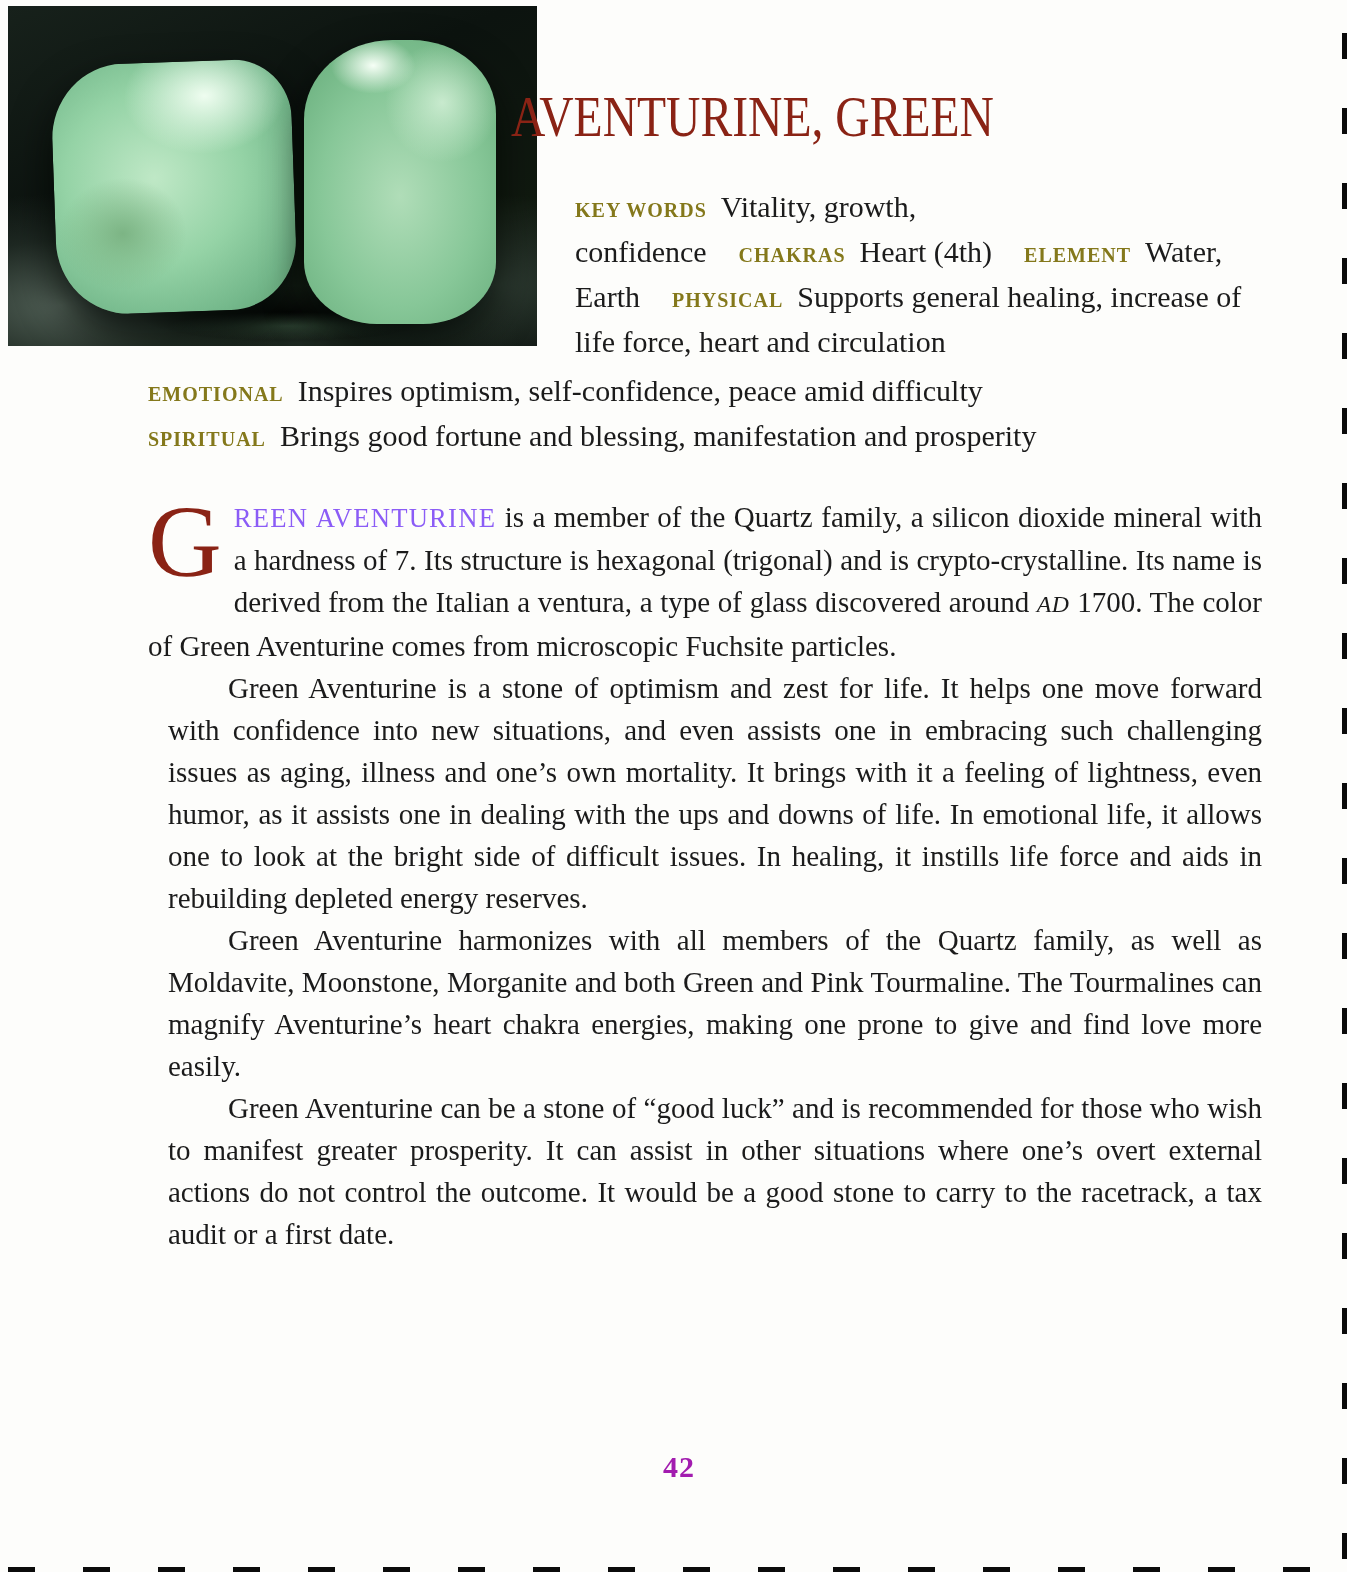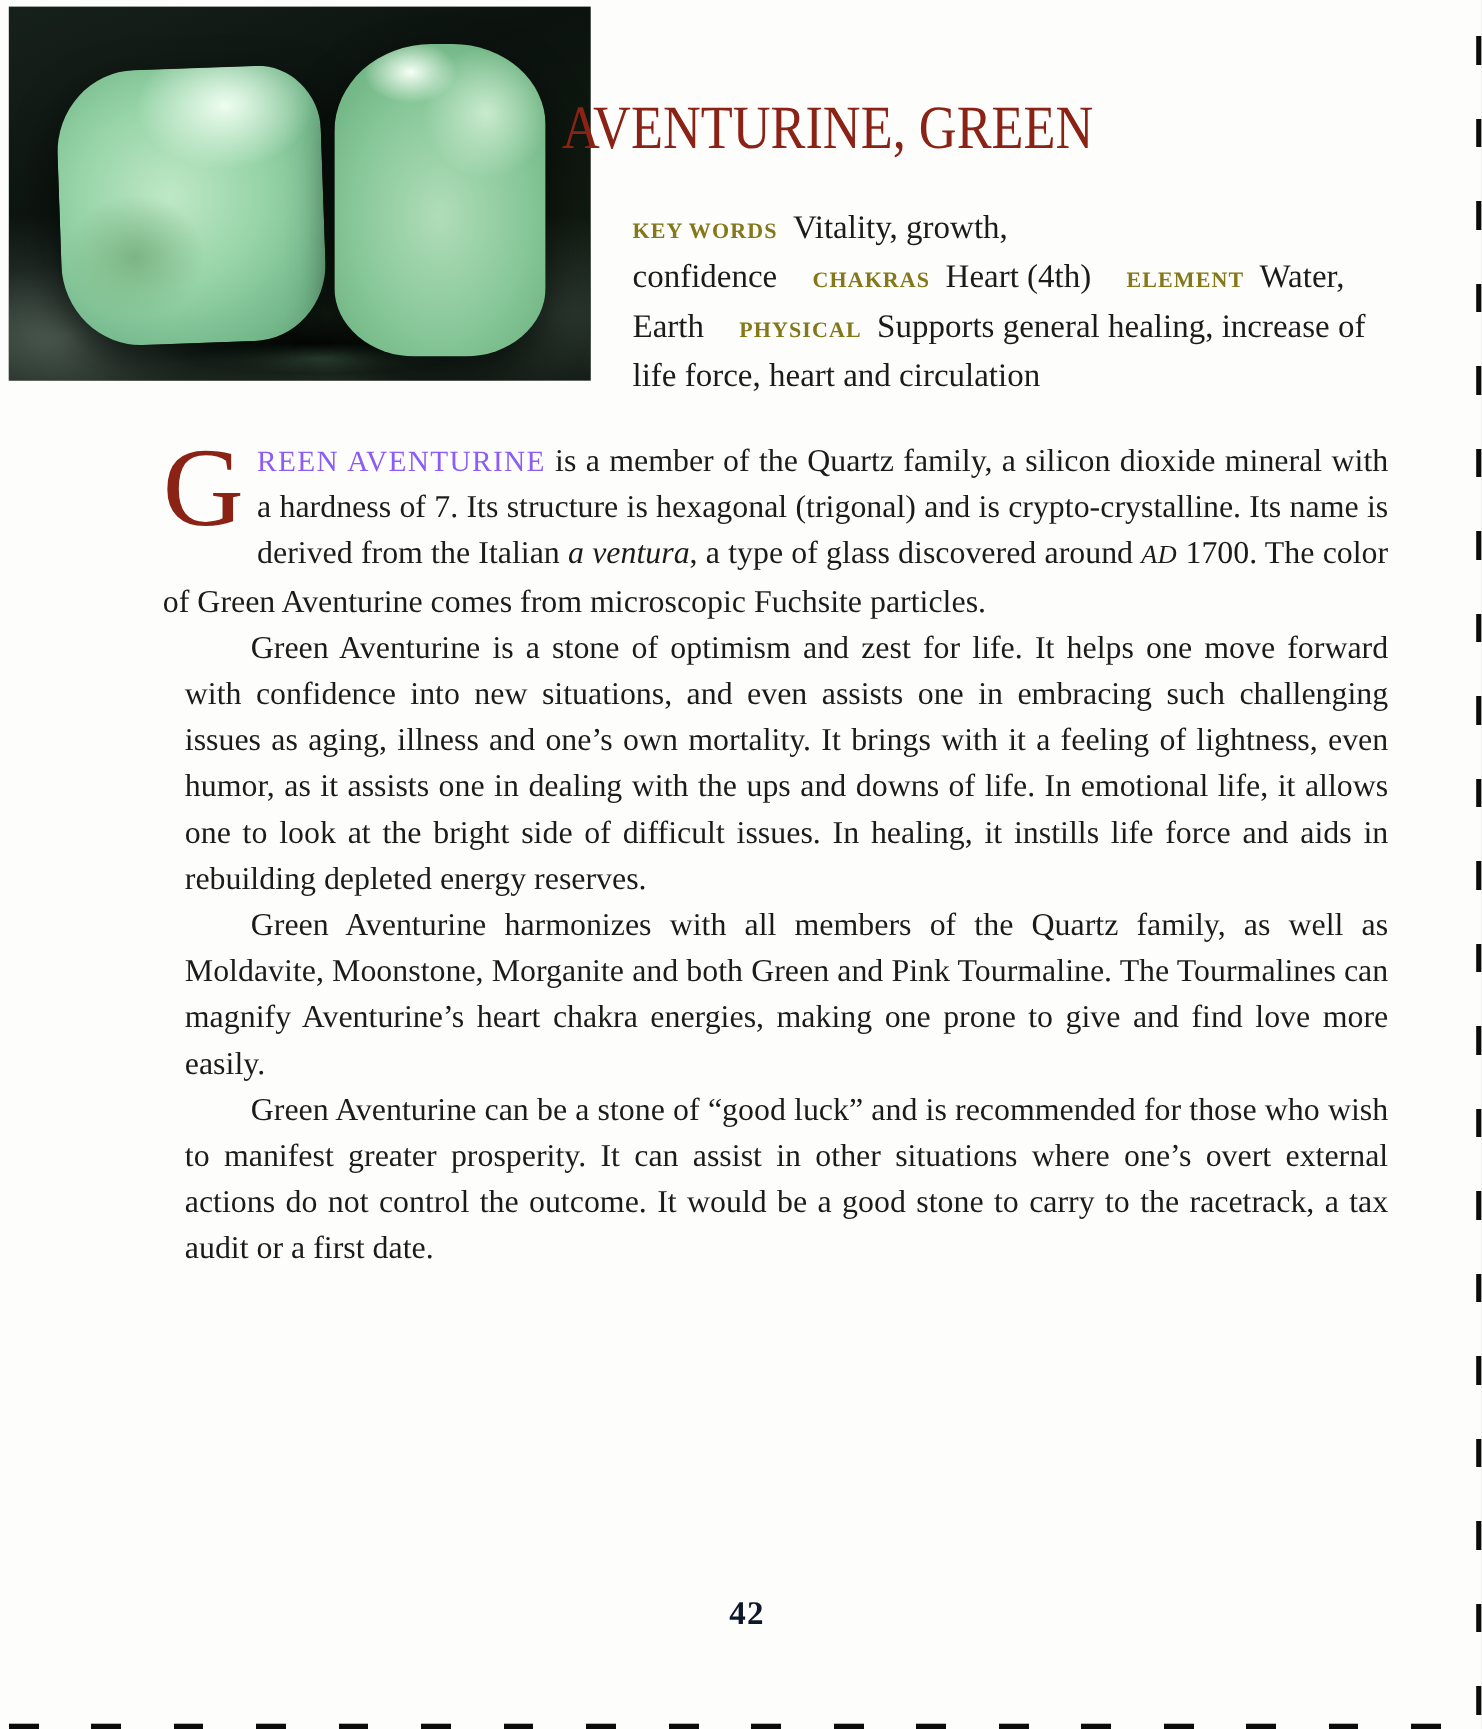--- a/index.html
+++ b/index.html
@@ -70,28 +70,28 @@
     clear:both; margin-top:36px;
     font-size:29px; line-height:42px; text-align:justify;
   }
   .body-para { margin:0; }
   .body-para.indent { text-indent:60px;margin-left:20px; }
   .dropcap {
     float:left; font-size:102px; line-height:80px;
     color:#8a2315; margin:6px 12px 0 0;
   }
   .seg-leadin { color:#8b5cf6; font-size:0.92em; letter-spacing:1.2px; }
-  .seg-italic { font-style:italic; }
+  .seg-italic { }
   .seg-smallcaps { font-size:0.82em; letter-spacing:0.5px;font-style:italic; }
 
   
   .page-number {
     position:absolute; top:1450px; left:148px; width:1062px;
     text-align:center; font-weight:bold; font-size:30px;
-    color:#0f172a; letter-spacing:1px;
+    color:#a21caf; letter-spacing:1px;
   }
 
   
   .crop-marks-right {
     position:absolute; top:0; right:0; width:5px; height:1572px;
     background:repeating-linear-gradient(180deg,
       rgba(0,0,0,0) 0px, rgba(0,0,0,0) 33px,
       #0b0b0b 33px, #0b0b0b 59px,
       rgba(0,0,0,0) 59px, rgba(0,0,0,0) 75px);
   }
@@ -113,20 +113,24 @@
       <div class="stones-shadow"></div>
       <div class="stone-reflection"></div>
       <div class="stone-left"></div>
       <div class="stone-right"></div>
     </div>
 
     <h1 class="title">AVENTURINE, GREEN</h1>
 
     <p class="attrs"><span class="attr-pair"><span class="attr-label">KEY WORDS</span><span>Vitality, growth, confidence</span></span><span class="attr-pair"><span class="attr-label">CHAKRAS</span><span>Heart (4th)</span></span><span class="attr-pair"><span class="attr-label">ELEMENT</span><span>Water, Earth</span></span><span class="attr-pair"><span class="attr-label">PHYSICAL</span><span>Supports general healing, increase of life force, heart and circulation</span></span></p>
 
+    <p class="attrs attrs-secondary">
+        <span class="attr-pair"><span class="attr-label">EMOTIONAL</span><span>Inspires optimism, self-confidence, peace amid difficulty</span></span>
+        <span class="attr-pair"><span class="attr-label">SPIRITUAL</span><span>Brings good fortune and blessing, manifestation and prosperity</span></span>
+      </p>
 
     <div class="body-block">
         <p class="body-para"><span class="dropcap">G</span><span class="seg-leadin">REEN AVENTURINE</span><span> is a member of the Quartz family, a silicon dioxide mineral with a hardness of 7. Its structure is hexagonal (trigonal) and is crypto-crystalline. Its name is derived from the Italian </span><span class="seg-italic">a ventura</span><span>, a type of glass discovered around </span><span class="seg-smallcaps">AD</span><span> 1700. The color of Green Aventurine comes from microscopic Fuchsite particles.</span></p>
         <p class="body-para indent"><span>Green Aventurine is a stone of optimism and zest for life. It helps one move forward with confidence into new situations, and even assists one in embracing such challenging issues as aging, illness and one’s own mortality. It brings with it a feeling of lightness, even humor, as it assists one in dealing with the ups and downs of life. In emotional life, it allows one to look at the bright side of difficult issues. In healing, it instills life force and aids in rebuilding depleted energy reserves.</span></p>
         <p class="body-para indent"><span>Green Aventurine harmonizes with all members of the Quartz family, as well as Moldavite, Moonstone, Morganite and both Green and Pink Tourmaline. The Tourmalines can magnify Aventurine’s heart chakra energies, making one prone to give and find love more easily.</span></p>
         <p class="body-para indent"><span>Green Aventurine can be a stone of “good luck” and is recommended for those who wish to manifest greater prosperity. It can assist in other situations where one’s overt external actions do not control the outcome. It would be a good stone to carry to the racetrack, a tax audit or a first date.</span></p>
       </div>
 
   </div>
 

